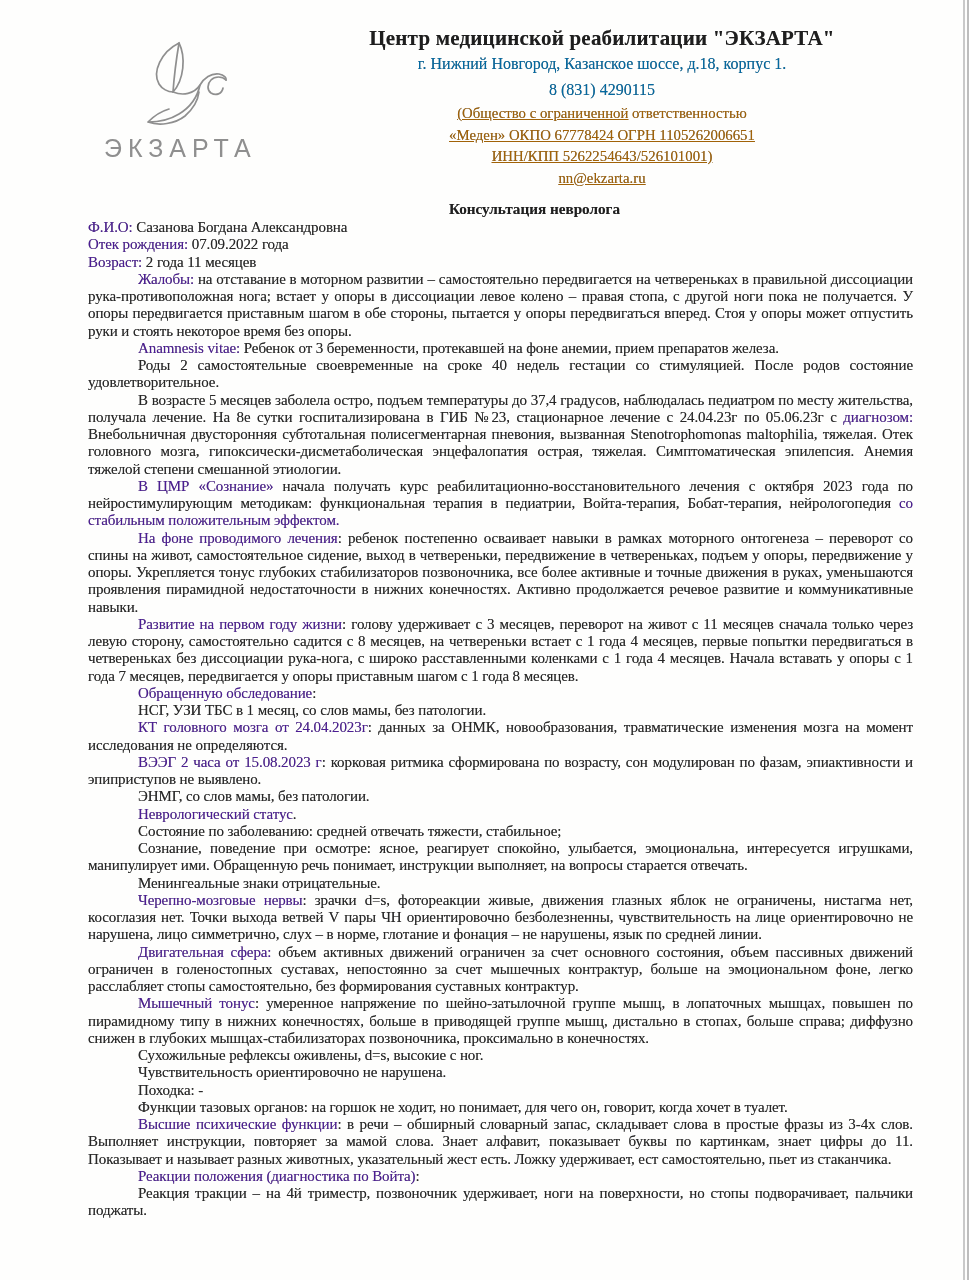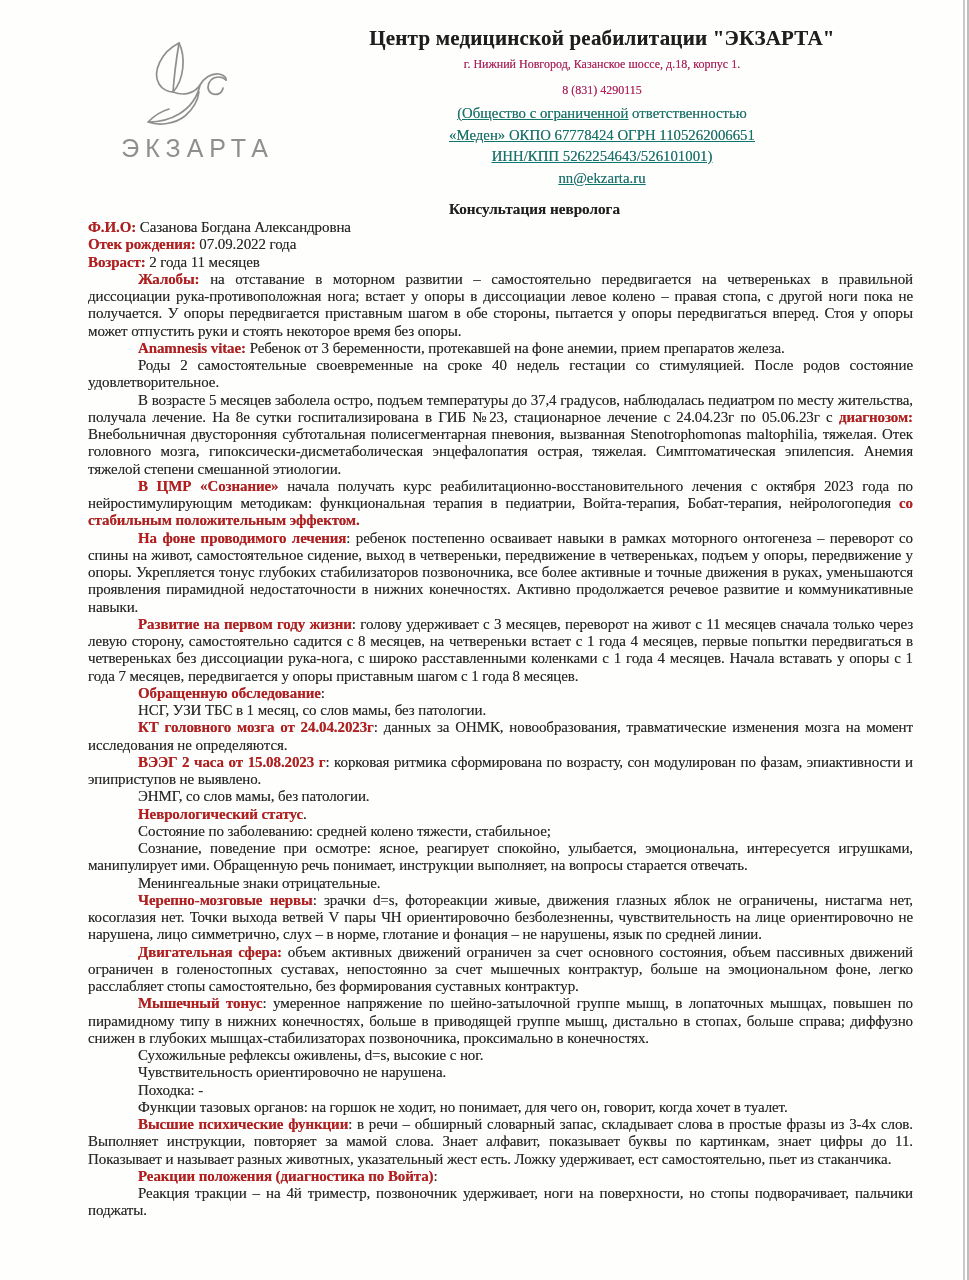--- a/index.html
+++ b/index.html
@@ -6,47 +6,47 @@
   .page{
     position:relative;width:969px;height:1280px;margin:0 auto;
     background:#fefefdff;overflow:hidden;
     font-family:"Liberation Serif", serif;color:#2a2a2a;
   }
   .page *{text-shadow:0 0 .45px rgba(45,45,45,.55);}
   .scan-edge{position:absolute;right:4px;top:0;width:2px;height:100%;background:#c9c9c9;text-shadow:none;}
   .scan-edge2{position:absolute;right:0;top:0;width:2px;height:100%;background:#bdbdbd;text-shadow:none;}
 
   
-  .logo{position:absolute;left:104px;top:40px;width:170px;text-align:right;}
+  .logo{position:absolute;left:104px;top:40px;width:170px;text-align:left;}
   .logo svg{display:block;margin:0 auto 8px auto;}
   .logo-text{
     font-family:"Liberation Sans", sans-serif;font-size:25px;letter-spacing:6px;
     color:#8f8f8f;font-weight:400;text-shadow:none;
   }
 
   
   .header-text{width:620px;margin-left:292px;padding-top:26px;text-align:center;}
   .org-name{font-size:21px;font-weight:bold;letter-spacing:.2px;color:#1e1e1e;}
-  .hline{font-size:12px;line-height:26px;color:#be185d;}
-  .legal{font-size:14.8px;line-height:21.5px;color:#0f766e;}
+  .hline{font-size:16px;line-height:26px;color:#0369a1;}
+  .legal{font-size:14.8px;line-height:21.5px;color:#a16207;}
   .u{text-decoration:underline;}
 
   .doc-title{
     text-align:center;font-weight:bold;font-size:15.2px;color:#1f1f1f;
     margin-top:11px;transform:translateX(50px);
   }
 
   main{
     margin:1px 56px 0 88px;
     text-align:justify;font-size:15px;line-height:17.25px;color:#282828;
     letter-spacing:-0.1px;
   }
   p.para{margin:0;}
   p.indent{text-indent:50px;}
-  .b{font-weight:bold;color:#b91c1c;}
+  .b{font-weight:normal;color:#4c1d95;}
 </style>
 </head>
 <body>
 
 <div class="page">
 
   <div class="scan-edge"></div>
   <div class="scan-edge2"></div>
 
   <div class="logo">
@@ -85,21 +85,21 @@
       <p class="para indent"><span>В возрасте 5 месяцев заболела остро, подъем температуры до 37,4 градусов, наблюдалась педиатром по месту жительства, получала лечение. На 8е сутки госпитализирована в ГИБ №23, стационарное лечение с 24.04.23г по 05.06.23г с </span><span class="b">диагнозом: </span><span>Внебольничная двусторонняя субтотальная полисегментарная пневония, вызванная Stenotrophomonas maltophilia, тяжелая. Отек головного мозга, гипоксически-дисметаболическая энцефалопатия острая, тяжелая. Симптоматическая эпилепсия. Анемия тяжелой степени смешанной этиологии.</span></p>
       <p class="para indent"><span class="b">В ЦМР «Сознание» </span><span>начала получать курс реабилитационно-восстановительного лечения с октября 2023 года по нейростимулирующим методикам: функциональная терапия в педиатрии, Войта-терапия, Бобат-терапия, нейрологопедия </span><span class="b">со стабильным положительным эффектом.</span></p>
       <p class="para indent"><span class="b">На фоне проводимого лечения</span><span>: ребенок постепенно осваивает навыки в рамках моторного онтогенеза – переворот со спины на живот, самостоятельное сидение, выход в четвереньки, передвижение в четвереньках, подъем у опоры, передвижение у опоры. Укрепляется тонус глубоких стабилизаторов позвоночника, все более активные и точные движения в руках, уменьшаются проявления пирамидной недостаточности в нижних конечностях. Активно продолжается речевое развитие и коммуникативные навыки.</span></p>
       <p class="para indent"><span class="b">Развитие на первом году жизни</span><span>: голову удерживает с 3 месяцев, переворот на живот с 11 месяцев сначала только через левую сторону, самостоятельно садится с 8 месяцев, на четвереньки встает с 1 года 4 месяцев, первые попытки передвигаться в четвереньках без диссоциации рука-нога, с широко расставленными коленками с 1 года 4 месяцев.  Начала вставать у опоры с 1 года 7 месяцев, передвигается у опоры приставным шагом с 1 года 8 месяцев.</span></p>
       <p class="para indent"><span class="b">Обращенную обследование</span><span>:</span></p>
       <p class="para indent"><span>НСГ, УЗИ ТБС в 1 месяц, со слов мамы, без патологии.</span></p>
       <p class="para indent"><span class="b">КТ головного мозга от 24.04.2023г</span><span>: данных за ОНМК, новообразования, травматические изменения мозга на момент исследования не определяются.</span></p>
       <p class="para indent"><span class="b">ВЭЭГ 2 часа от 15.08.2023 г</span><span>: корковая ритмика сформирована по возрасту, сон модулирован по фазам, эпиактивности и эпиприступов не выявлено.</span></p>
       <p class="para indent"><span>ЭНМГ, со слов мамы, без патологии.</span></p>
       <p class="para indent"><span class="b">Неврологический статус</span><span>.</span></p>
-      <p class="para indent"><span>Состояние по заболеванию: средней колено тяжести, стабильное;</span></p>
+      <p class="para indent"><span>Состояние по заболеванию: средней отвечать тяжести, стабильное;</span></p>
       <p class="para indent"><span>Сознание, поведение при осмотре: ясное, реагирует спокойно, улыбается, эмоциональна, интересуется игрушками, манипулирует ими. Обращенную речь понимает, инструкции выполняет, на вопросы старается отвечать.</span></p>
       <p class="para indent"><span>Менингеальные знаки отрицательные.</span></p>
       <p class="para indent"><span class="b">Черепно-мозговые нервы</span><span>: зрачки d=s, фотореакции живые, движения глазных яблок не ограничены, нистагма нет, косоглазия нет. Точки выхода ветвей V пары ЧН ориентировочно безболезненны, чувствительность на лице ориентировочно не нарушена, лицо симметрично, слух – в норме, глотание и фонация – не нарушены, язык по средней линии.</span></p>
       <p class="para indent"><span class="b">Двигательная сфера: </span><span>объем активных движений ограничен за счет основного состояния,  объем пассивных движений ограничен в голеностопных суставах, непостоянно за счет мышечных контрактур, больше на эмоциональном фоне, легко расслабляет стопы самостоятельно, без формирования суставных контрактур.</span></p>
       <p class="para indent"><span class="b">Мышечный тонус</span><span>:  умеренное напряжение по шейно-затылочной группе мышц, в лопаточных мышцах, повышен по пирамидному типу в нижних конечностях, больше в приводящей группе мышц, дистально в стопах, больше справа; диффузно снижен в глубоких мышцах-стабилизаторах позвоночника, проксимально в конечностях.</span></p>
       <p class="para indent"><span>Сухожильные рефлексы оживлены, d=s, высокие с ног.</span></p>
       <p class="para indent"><span>Чувствительность ориентировочно не нарушена.</span></p>
       <p class="para indent"><span>Походка: -</span></p>
       <p class="para indent"><span>Функции тазовых органов: на горшок не ходит, но понимает, для чего он, говорит, когда хочет в туалет.</span></p>
       <p class="para indent"><span class="b">Высшие психические функции</span><span>: в речи – обширный словарный запас, складывает слова в простые фразы из 3-4х слов. Выполняет инструкции, повторяет за мамой слова. Знает алфавит, показывает буквы по картинкам, знает цифры до 11. Показывает и называет разных животных, указательный жест есть. Ложку удерживает, ест самостоятельно, пьет из стаканчика.</span></p>

